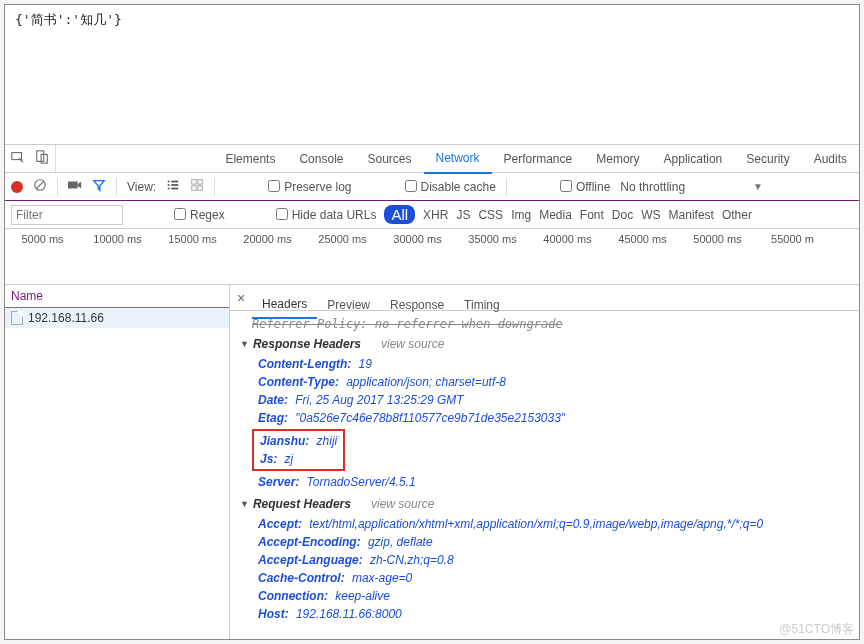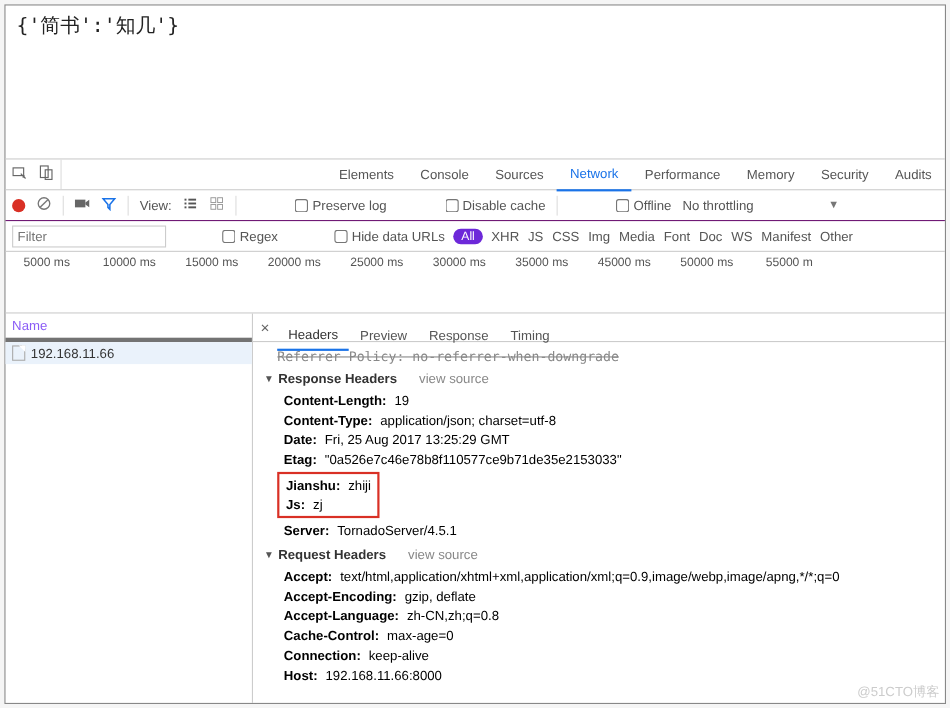--- a/index.html
+++ b/index.html
@@ -1,56 +1,56 @@
 <!DOCTYPE html>
 <html><head>
 <meta charset="utf-8">
 <style>
 * { box-sizing: border-box; margin: 0; padding: 0; font-family: "Segoe UI", Arial, sans-serif; }
 body { background: #f5f5f5; padding: 4px; }
 .frame { border: 1px solid #888; background: #fff; width: 856px; height: 636px; display: flex; flex-direction: column; }
-.content-area { flex: 0 0 140px; padding: 6px 10px; font-size: 18px; color: #222; border-bottom: 1px solid #ccc; font-family: monospace; }
+.content-area { flex: 0 0 140px; padding: 6px 10px; font-size: 13px; color: #222; border-bottom: 1px solid #ccc; font-family: monospace; }
 .devtools { flex: 1; display: flex; flex-direction: column; min-height: 0; }
 .tabs-row { display: flex; align-items: center; border-bottom: 1px solid #ccc; font-size: 12px; color: #555; height: 28px; justify-content: space-between; }
 .tabs-row .icons { display: flex; align-items: center; padding: 0 6px; border-right: 1px solid #ddd; height: 100%; gap: 10px; }
 .icons svg { width: 14px; height: 14px; }
 .tabs-row .tablist { display: flex; align-items: center; height: 100%; }
 .tab { padding: 0 12px; line-height: 28px; cursor: pointer; }
 .tab.active { color: #1a73e8; border-bottom: 2px solid #1a73e8; }
 .toolbar-row { display: flex; align-items: center; height: 28px; border-bottom: 1px solid #701a75; font-size: 12px; color: #555; padding: 0 6px; gap: 10px; }
 .rec-btn { width: 12px; height: 12px; border-radius: 50%; background: #d93025; }
 .nocircle svg { width: 14px; height: 14px; }
 .sep { width: 1px; height: 18px; background: #ddd; }
-.chk { display: flex; align-items: center; gap: 4px; white-space: nowrap; padding-left: 43px; }
+.chk { display: flex; gap: 4px; white-space: nowrap; padding-left: 43px; }
 .chk input { width: 12px; height: 12px; }
 .throttle { display: flex; align-items: center; gap: 4px; }
 .throttle .tri { font-size: 10px; color: #777; }
 .filter-row { display: flex; align-items: center; height: 28px; border-bottom: 1px solid #ccc; font-size: 12px; color: #555; padding: 0 6px; gap: 8px; }
-.filter-input { width: 140px; height: 20px; border: 1px solid #ccc; font-size: 12px; padding: 0 4px; color: #ec4899; }
-.pill { background: #6d28d9; color: #fff; border-radius: 8px; padding: 1px 7px; font-size: 11px; }
+.filter-input { width: 112px; height: 20px; border: 1px solid #ccc; font-size: 12px; padding: 0 4px; color: #ec4899; }
+.pill { background: #1d4ed8; color: #fff; border-radius: 8px; padding: 1px 7px; font-size: 15px; }
 .ftype { color: #555; cursor: pointer; }
 .timeline { height: 56px; border-bottom: 1px solid #ccc; display: flex; font-size: 11px; color: #555; overflow: hidden; }
 .timeline .tick { width: 75px; padding: 4px 2px; text-align: center; white-space: nowrap; }
 .grid-area { flex: 1; display: flex; min-height: 0; }
 .name-col { width: 225px; border-right: 1px solid #ccc; display: flex; flex-direction: column; font-size: 12px; }
-.name-hdr { border-bottom: 4px solid #737373; padding: 4px 6px; color: #8b5cf6; }
+.name-hdr { border-bottom: 1px solid #737373; padding: 4px 6px; color: #701a75; }
 .name-item { padding: 3px 6px; background: #eaf2fb; color: #333; display: flex; align-items: flex-end; gap: 5px; }
 .file-ico { width: 12px; height: 14px; border: 1px solid #aaa; position: relative; }
 .file-ico::after { content: ""; position: absolute; top: -1px; right: -1px; border: 3px solid transparent; border-top-color: #fff; border-right-color: #fff; }
 .detail-col { flex: 1; display: flex; flex-direction: column; min-height: 0; }
 .detail-tabs { display: flex; align-items: center; height: 26px; border-bottom: 1px solid #ccc; font-size: 12px; color: #555; }
 .close-x { width: 22px; text-align: center; color: #666; cursor: pointer; font-size: 14px; }
 .dtab { padding: 0 10px; line-height: 26px; cursor: pointer; margin-top: 15px; }
 .dtab.active { border-bottom: 2px solid #1a73e8; color: #333; }
-.detail-body { flex: 1; overflow: auto; font-size: 12px; padding: 6px 10px; color: #333; }
+.detail-body { flex: 1; overflow: auto; font-size: 12px; padding: 6px 10px; color: #333; font-style: italic; }
 .cut-line { color: #888; font-family: monospace; text-decoration: line-through; margin-bottom: 4px; margin-left: 12px; white-space: nowrap; overflow: hidden; }
 .section-hdr { font-weight: bold; color: #333; margin: 6px 0 4px 0; display: flex; align-items: center; gap: 4px; }
 .section-hdr::before { content: "▼"; font-size: 9px; color: #555; }
 .vs-link { font-weight: normal; color: #888; margin-left: 16px; }
-.hdr-line { margin-left: 18px; font-family: Menlo, Consolas, monospace; font-size: 12px; line-height: 18px; color: #000000; white-space: nowrap; }
+.hdr-line { margin-left: 18px; font-family: Menlo, Consolas, monospace; font-size: 12px; line-height: 18px; color: #1d4ed8; white-space: nowrap; }
 .hdr-line b { font-weight: bold; }
 .hibox { border: 2px solid #d93025; padding: 1px 6px; margin: 2px 0 2px 12px; display: inline-block; }
 .hibox .hdr-line { margin-left: 0; }
 .watermark { position: absolute; bottom: 6px; right: 10px; color: #ccc; font-size: 12px; }
 </style>
 </head>
 <body>
 
 <div class="frame">
   <div class="content-area">{'简书':'知几'}</div>
@@ -68,20 +68,21 @@
               <rect x="7" y="5" width="7" height="10"></rect>
             </svg></span>
       </div>
       <div class="tablist">
         <div class="tab">Elements</div>
         <div class="tab">Console</div>
         <div class="tab">Sources</div>
         <div class="tab active">Network</div>
         <div class="tab">Performance</div>
         <div class="tab">Memory</div>
+        <div class="tab">Application</div>
         <div class="tab">Security</div>
         <div class="tab">Audits</div>
       </div>
     </div>
 
     <div class="toolbar-row">
       <div class="rec-btn"></div>
       <span class="nocircle"><svg viewBox="0 0 16 16" fill="none" stroke="#777" stroke-width="1.4">
             <circle cx="8" cy="8" r="6"></circle>
             <line x1="4" y1="12" x2="12" y2="4"></line>
@@ -155,20 +156,21 @@
     </div>
 
     <div class="timeline">
       <div class="tick">5000 ms</div>
       <div class="tick">10000 ms</div>
       <div class="tick">15000 ms</div>
       <div class="tick">20000 ms</div>
       <div class="tick">25000 ms</div>
       <div class="tick">30000 ms</div>
       <div class="tick">35000 ms</div>
+      <div class="tick">40000 ms</div>
       <div class="tick">45000 ms</div>
       <div class="tick">50000 ms</div>
       <div class="tick">55000 m</div>
     </div>
 
     <div class="grid-area">
       <div class="name-col">
         <div class="name-hdr">Name</div>
         <div class="name-item">
           <span class="file-ico"></span>

